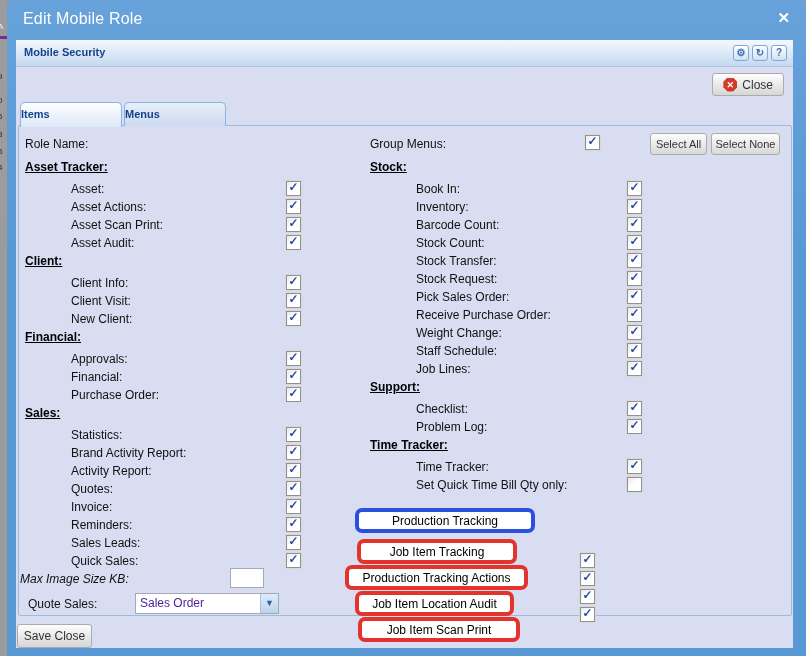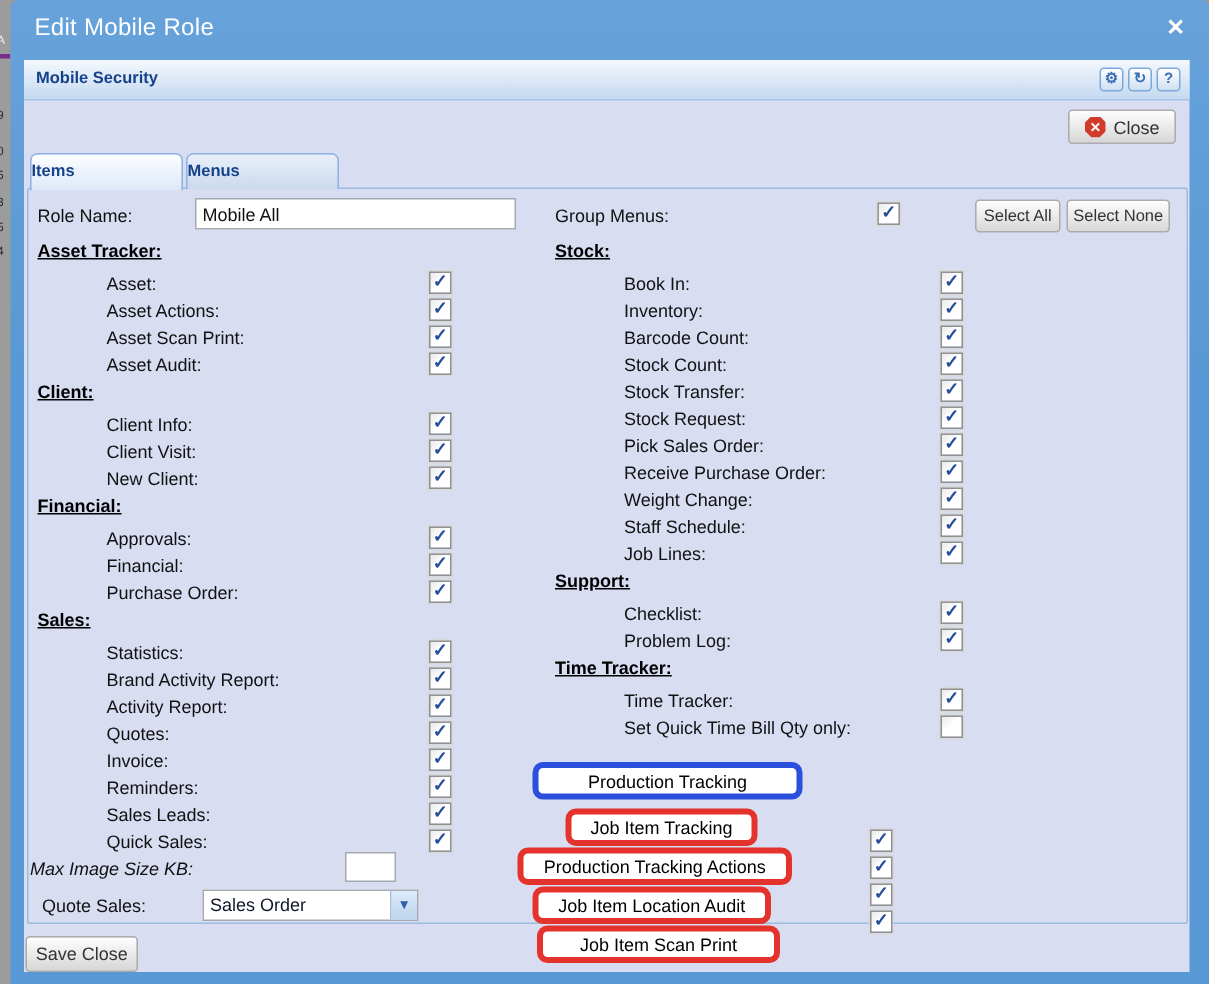--- a/index.html
+++ b/index.html
@@ -61,21 +61,21 @@
   .col-right .cb { left:215px; }
   .cb.abs { position:absolute; }
 
   .col-left { position:absolute; left:9px; top:116px; width:250px; }
   .col-right { position:absolute; left:354px; top:116px; width:240px; }
 
   .text-input { position:absolute; border:1px solid #a5a9b0; background:#fff; font-size:12px;
                 font-family:"Liberation Sans",sans-serif; padding:0 4px; color:#111; }
 
   .combo { position:absolute; height:19px; border:1px solid #a5a9b0; background:#fff; display:flex; }
-  .combo .val { flex:1; font-size:12px; color:#0f172a; padding:2px 0 0 4px; }
+  .combo .val { flex:1; font-size:12px; color:#4c1d95; padding:2px 0 0 4px; }
   .combo .trigger { width:17px; border-left:1px solid #a9c0dc; background:linear-gradient(#ddebf9,#bcd4ee);
                     color:#2b5fae; font-size:9px; text-align:center; line-height:18px; cursor:pointer; }
 
   .small-btn { position:absolute; height:20px; display:flex; align-items:center; justify-content:center;
                border:1px solid #ababab; border-radius:3px; background:linear-gradient(#fdfdfd,#d8d8d8);
                font-size:11px; color:#333; cursor:pointer; }
 
   .hl { position:absolute; box-sizing:border-box; height:25px; background:#fff; border-radius:7px;
         display:flex; align-items:center; justify-content:center; font-size:12px; color:#000; z-index:5;
         cursor:pointer; }
@@ -122,21 +122,20 @@
       <span>Close</span>
     </button>
 
     <div class="tabs" id="tabs">
         <div class="tab active">Items</div>
         <div class="tab inactive">Menus</div>
       </div>
     <div class="fieldset"></div>
 
     <span class="flabel" style="left:9px;top:97px;">Role Name:</span>
-    <input class="text-input" style="left: 114px; top: 92px; width: 204px; height: 19px;" value="Mobile All">
     <span class="flabel" style="left:354px;top:97px;">Group Menus:</span>
     <span class="cb abs" id="gm-cb" style="left:569px;top:95px;">✓</span>
     <button class="small-btn" style="left:634px;top:93px;width:55px;">Select All</button>
     <button class="small-btn" style="left:695px;top:93px;width:67px;">Select None</button>
 
     <div class="col-left" id="col-left">
         <div class="sec-header">Asset Tracker:</div>
         <div class="row">
           <span class="lbl">Asset:</span>
           <span class="cb on">✓</span>
@@ -282,21 +281,21 @@
     <span class="flabel" style="left:4px;top:532px;font-style:italic;">Max Image Size KB:</span>
     <input class="text-input" style="left: 214px; top: 528px; width: 24px; height: 18px;" value="">
     <span class="flabel" style="left:12px;top:557px;">Quote Sales:</span>
     <div class="combo" style="left:119px;top:553px;width:142px;">
       <span class="val">Sales Order</span>
       <span class="trigger">▼</span>
     </div>
 
     <div id="highlights">
         <div class="hl blue" style="left: 339px; top: 468px; width: 180px;">Production Tracking</div>
-        <div class="hl red" style="left: 341px; top: 499px; width: 128px; margin-left: 20px;">Job Item Tracking</div>
+        <div class="hl red" style="left: 341px; top: 499px; width: 160px;">Job Item Tracking</div>
         <div class="hl red" style="left: 329px; top: 525px; width: 183px;">Production Tracking Actions</div>
         <div class="hl red" style="left: 339px; top: 551px; width: 159px;">Job Item Location Audit</div>
         <div class="hl red" style="left: 342px; top: 577px; width: 162px;">Job Item Scan Print</div>
       </div>
     <div id="extra-cbs">
         <span class="cb abs" style="left: 564px; top: 513px;">✓</span>
         <span class="cb abs" style="left: 564px; top: 531px;">✓</span>
         <span class="cb abs" style="left: 564px; top: 549px;">✓</span>
         <span class="cb abs" style="left: 564px; top: 567px;">✓</span>
       </div>

